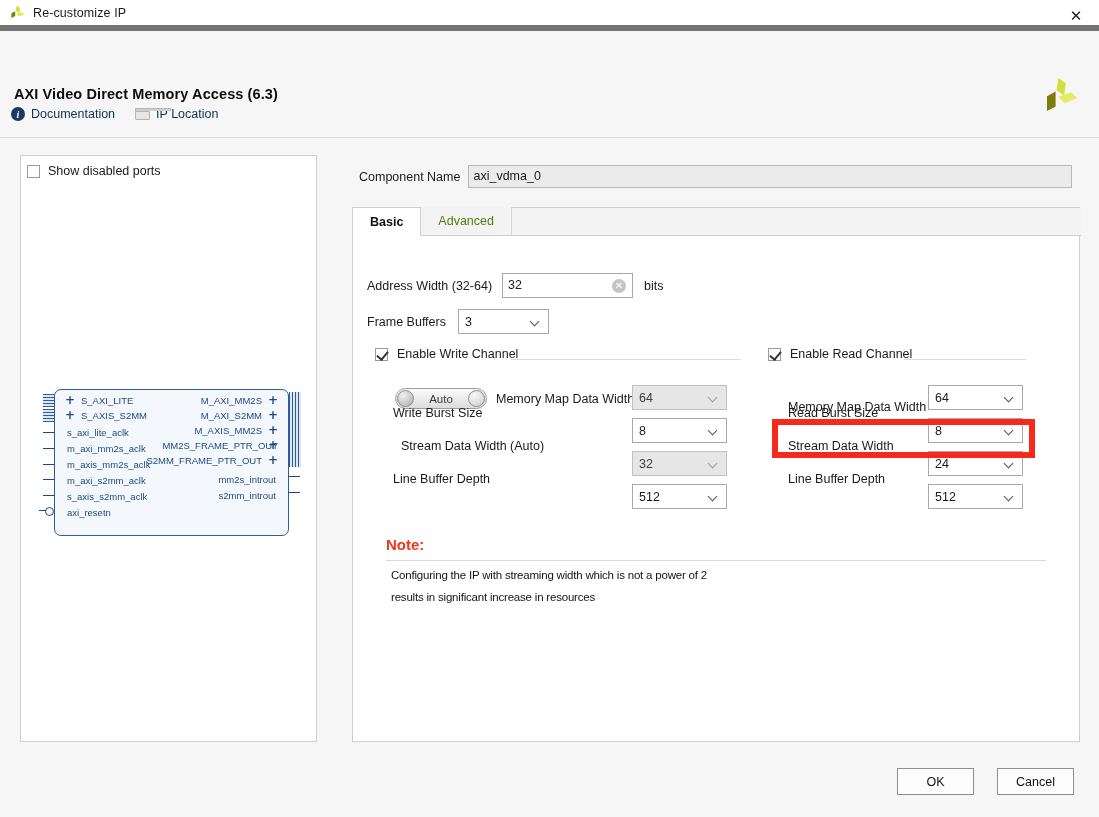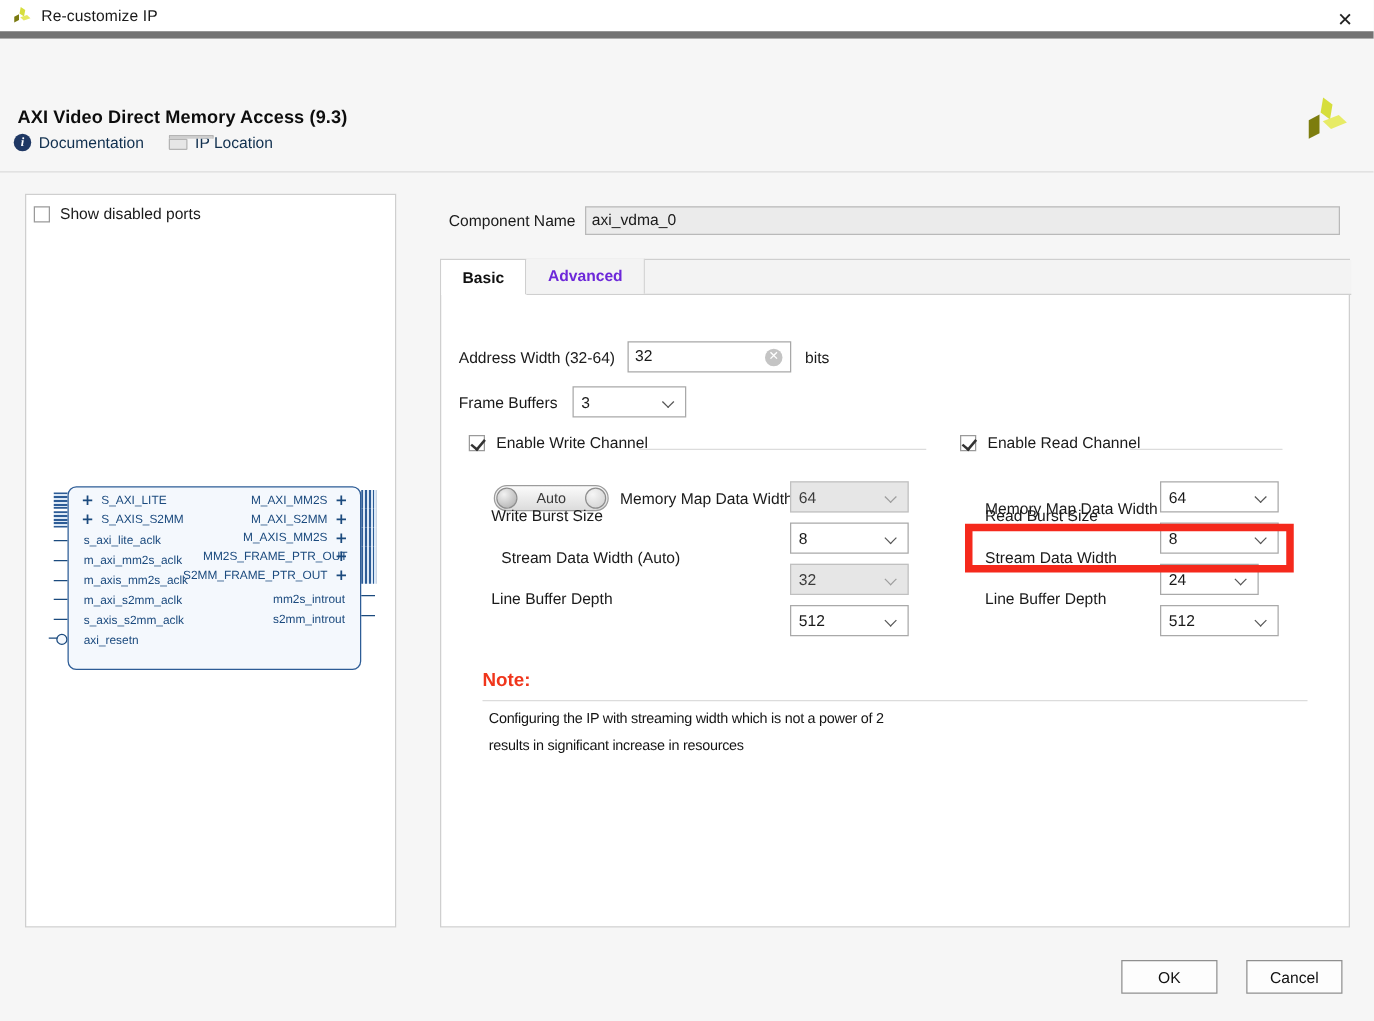--- a/index.html
+++ b/index.html
@@ -127,22 +127,22 @@
     position: absolute; left: 352px; top: 207px; width: 728px; height: 535px;
     background: #ffffff; border: 1px solid #cfcfcf;
   }
   .tabstrip {
     position: absolute; left: 0; top: 0; width: 728px; height: 28px;
     background: #f3f3f3; border-bottom: 1px solid #cfcfcf;
     display: flex; align-items: flex-end;
   }
   .tab {
     height: 28px; padding: 0 17px; font-size: 12.5px;
-    display: flex; align-items: center; color: #6d28d9;
-    border-right: 1px solid #d6d6d6; background: #f3f3f3; font-weight: bold;
+    display: flex; align-items: center; color: #4d7c0f;
+    border-right: 1px solid #d6d6d6; background: #f3f3f3;
   }
   .tab.active {
     background: #ffffff; color: #111; font-weight: bold;
     border-bottom: 1px solid #ffffff; margin-bottom: -1px;
     border-right: 1px solid #cfcfcf;
   }
 
   .form { position: absolute; left: 0; top: 28px; width: 728px; height: 506px; }
 
   .row { position: absolute; display: flex; align-items: center; }
@@ -229,21 +229,21 @@
         <polygon points="8.6,1.5 12.2,4.0 11.2,9.2 7.6,6.7" fill="#d6de3c"></polygon>
         <polygon points="7.2,7.3 7.2,12.0 3.4,14.0 3.4,9.3" fill="#7a7a10"></polygon>
         <polygon points="8.2,9.7 13.6,7.9 16.4,10.6 11.0,12.4" fill="#e5e95f"></polygon>
       </svg>
     </div>
     <div class="title-text">Re-customize IP</div>
     <div class="win-close">✕</div>
   </div>
 
   <div class="headerband">
-    <div class="ip-title">AXI Video Direct Memory Access (9.3)</div>
+    <div class="ip-title">AXI Video Direct Memory Access (6.3)</div>
     <div class="logo-wrap">
       <svg viewBox="0 0 42 42" width="42" height="42">
         <polygon points="20.5,4 28,9.5 26.0,21.5 18.5,16.0" fill="#d6de3c"></polygon>
         <polygon points="17.6,17.6 17.6,32.5 9.0,37.0 9.0,22.2" fill="#7d7d0e"></polygon>
         <polygon points="20.2,23.0 33.0,18.0 39.5,24.0 26.8,29.2" fill="#e7eb66"></polygon>
       </svg>
     </div>
   </div>
 
   <div class="linkrow">
@@ -402,21 +402,21 @@
         <span class="flbl">Read Burst Size</span>
       </div>
       <div class="combo" style="position:absolute; left:575px; top:182px; width:95px;">
         <span>8</span>
         <span class="arrow"></span>
       </div>
 
       <div class="row" style="left:435px; top:203px;">
         <span class="flbl">Stream Data Width</span>
       </div>
-      <div class="combo" style="position:absolute; left:575px; top:215px; width:79px;">
+      <div class="combo" style="position:absolute; left:575px; top:215px; width:95px;">
         <span>24</span>
         <span class="arrow"></span>
       </div>
 
       <div class="row" style="left:435px; top:236px;">
         <span class="flbl">Line Buffer Depth</span>
       </div>
       <div class="combo" style="position:absolute; left:575px; top:248px; width:95px;">
         <span>512</span>
         <span class="arrow"></span>

